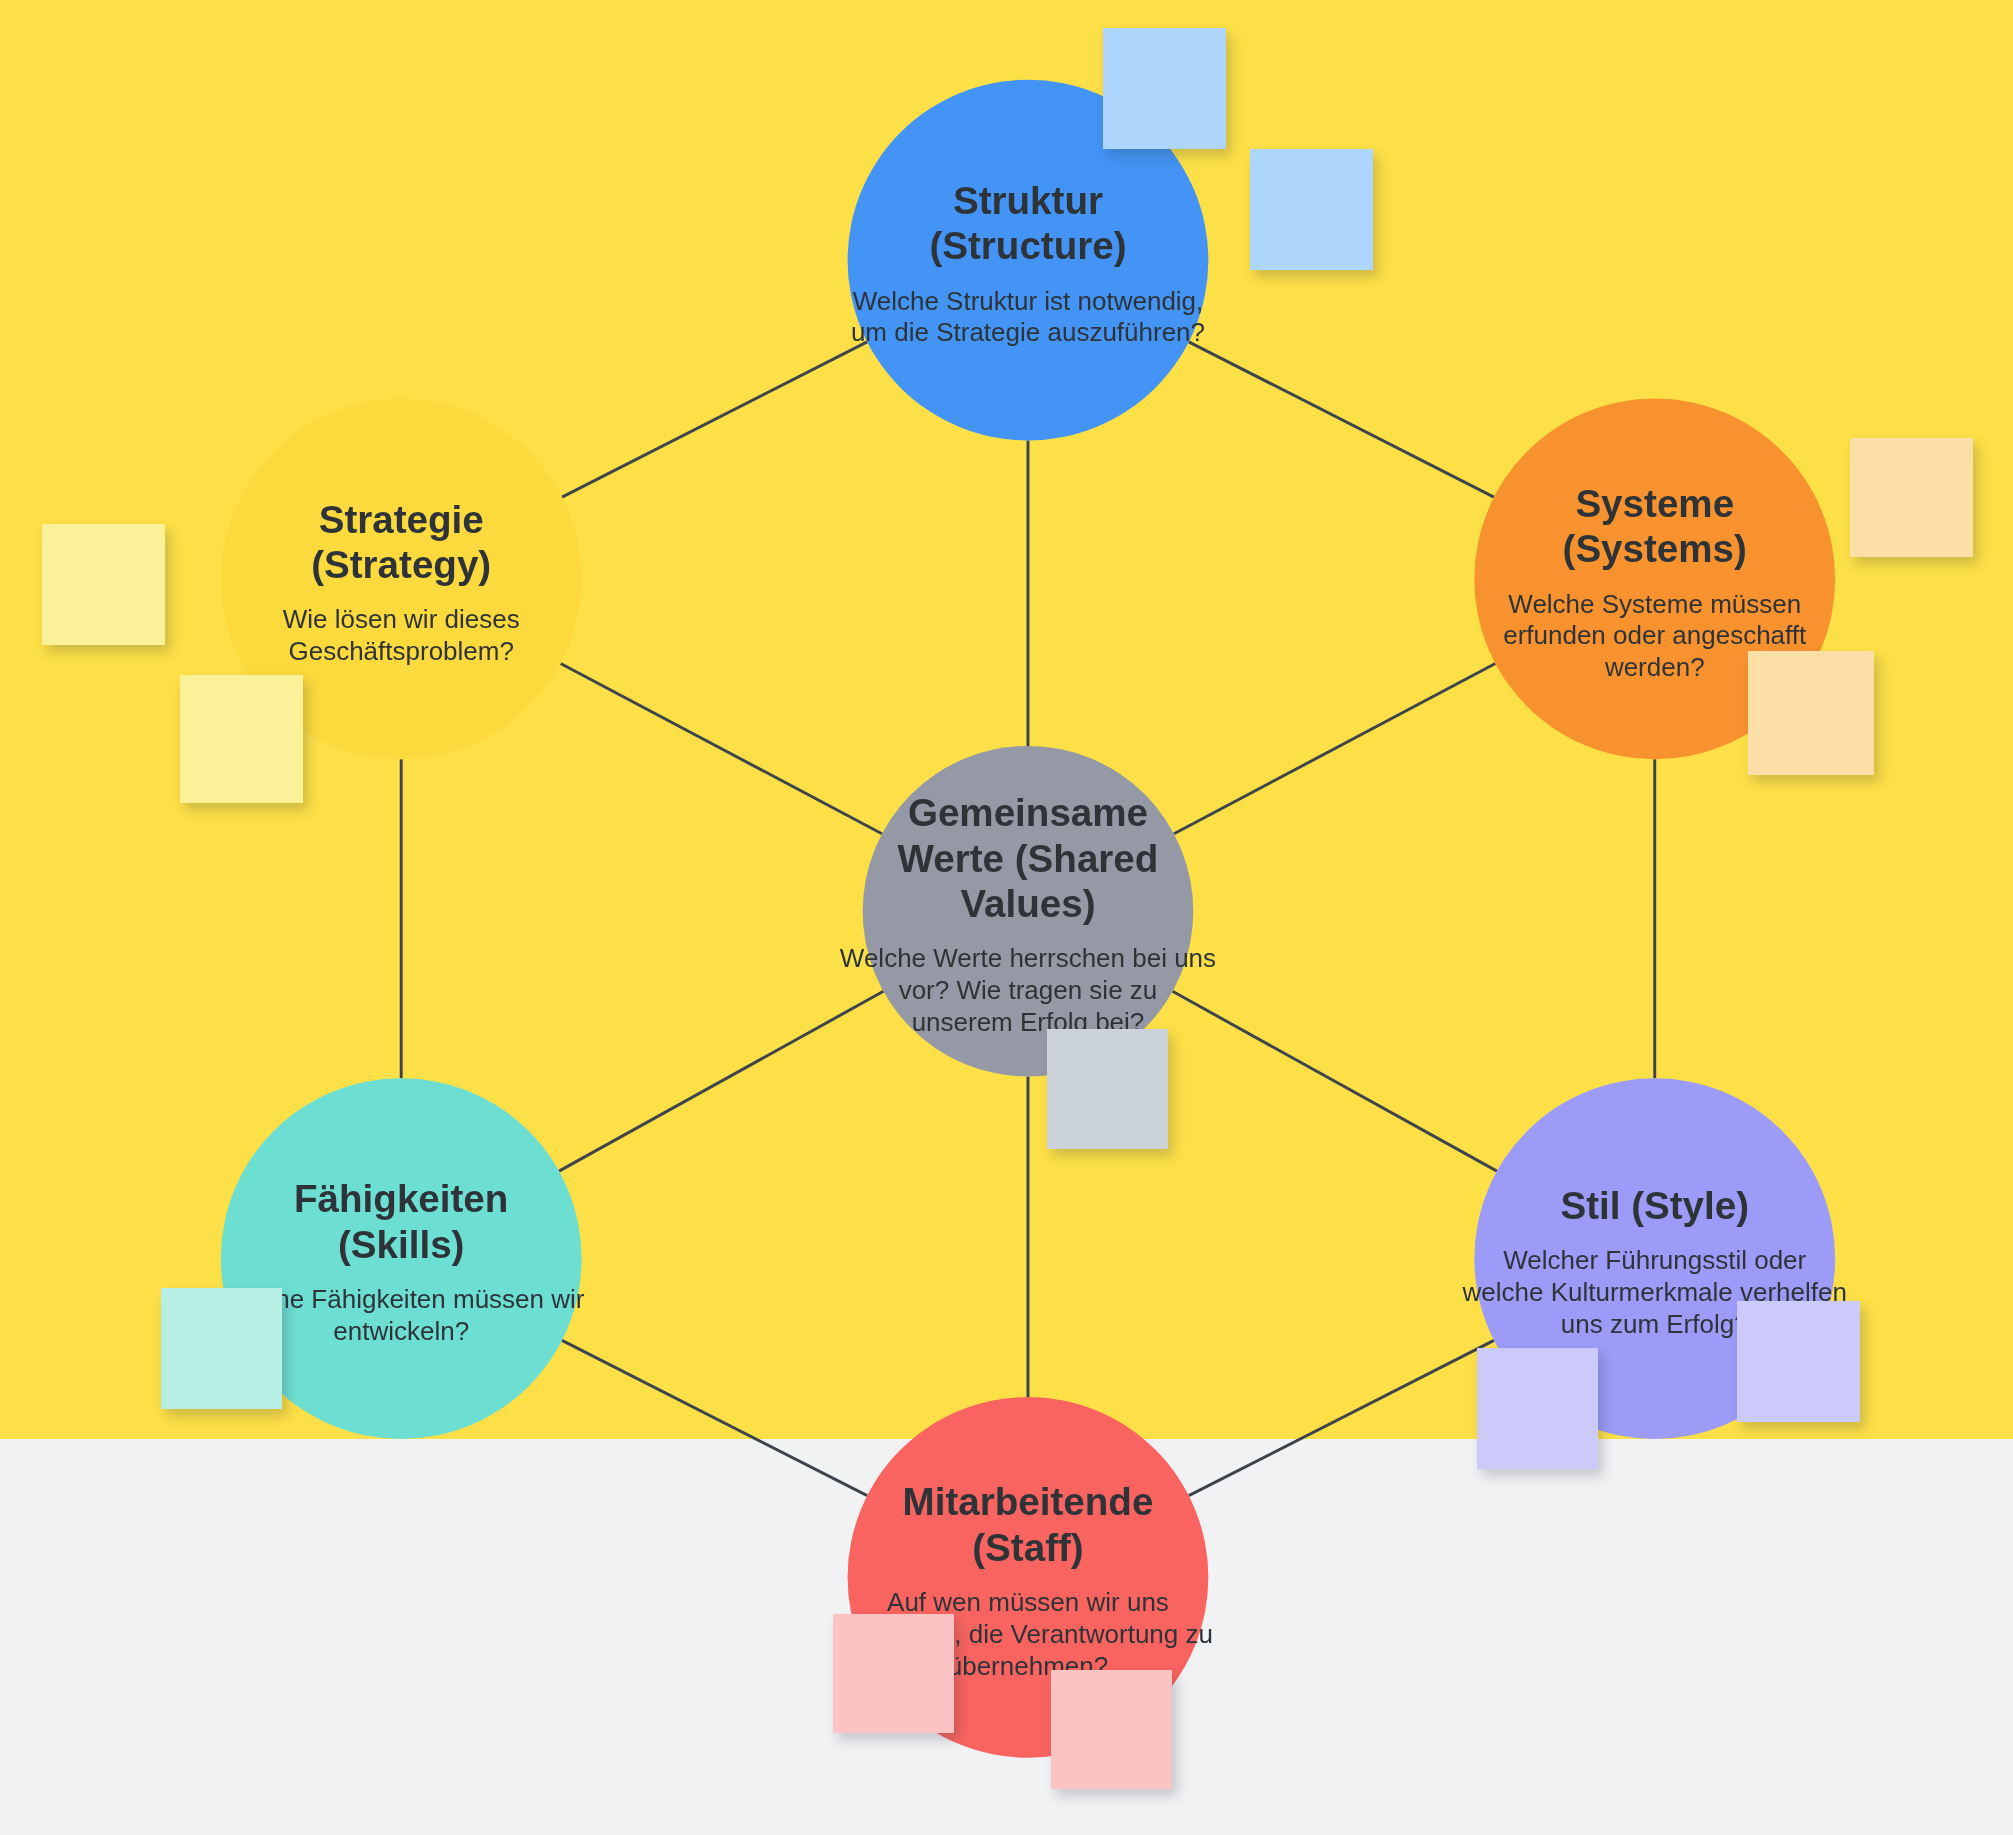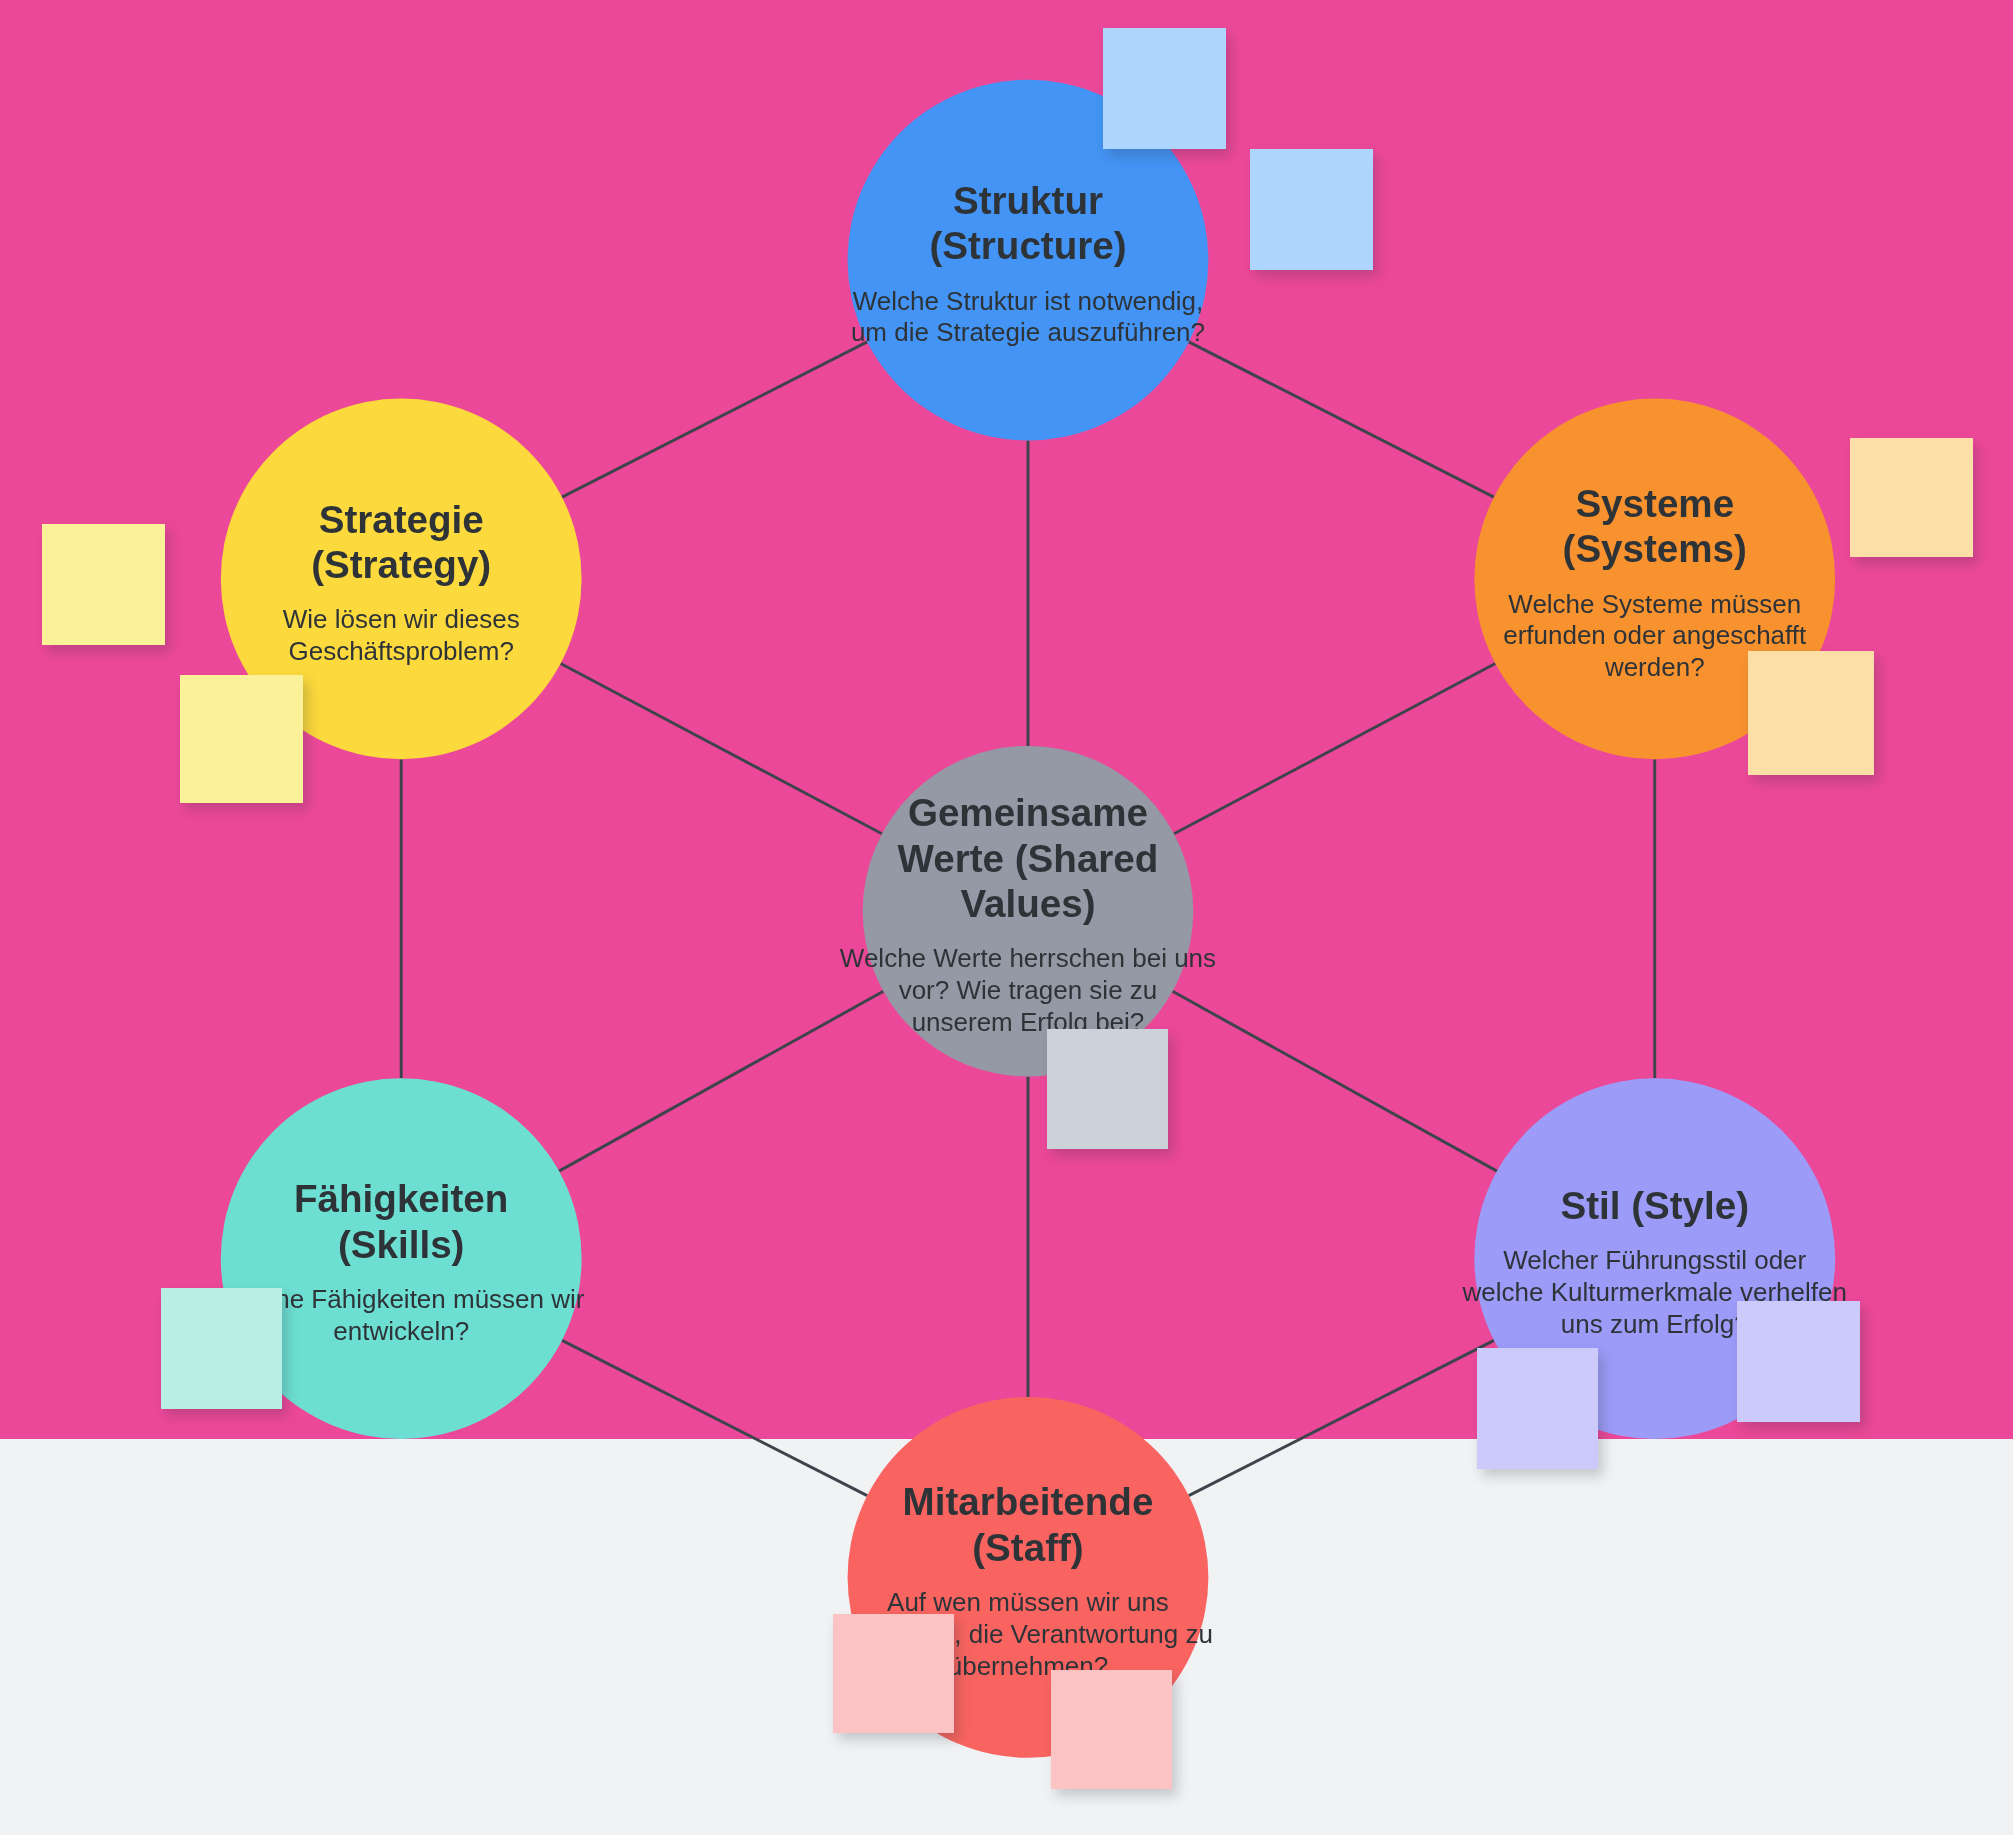--- a/index.html
+++ b/index.html
@@ -10,21 +10,21 @@
   body {
     width: 2014px;
     height: 1835px;
     overflow: hidden;
     font-family: "Liberation Sans", sans-serif;
   }
   #board {
     position: relative;
     width: 2014px;
     height: 1439px;
-    background: #ec4899;
+    background: #fde047;
   }
   #diagram-svg {
     position: absolute;
     left: 0;
     top: 0;
     width: 2014px;
     height: 1835px;
   }
   .node-title {
     font-family: "Liberation Sans", sans-serif;

